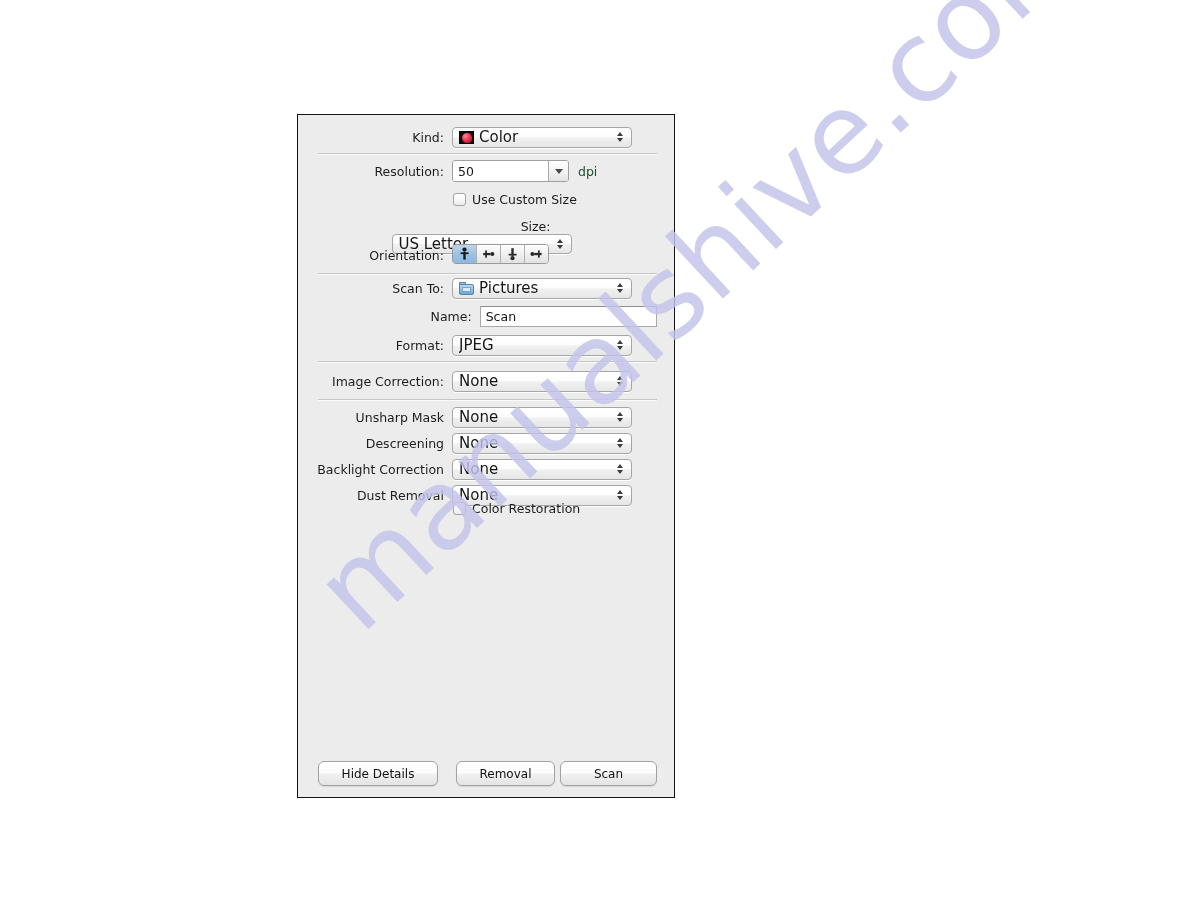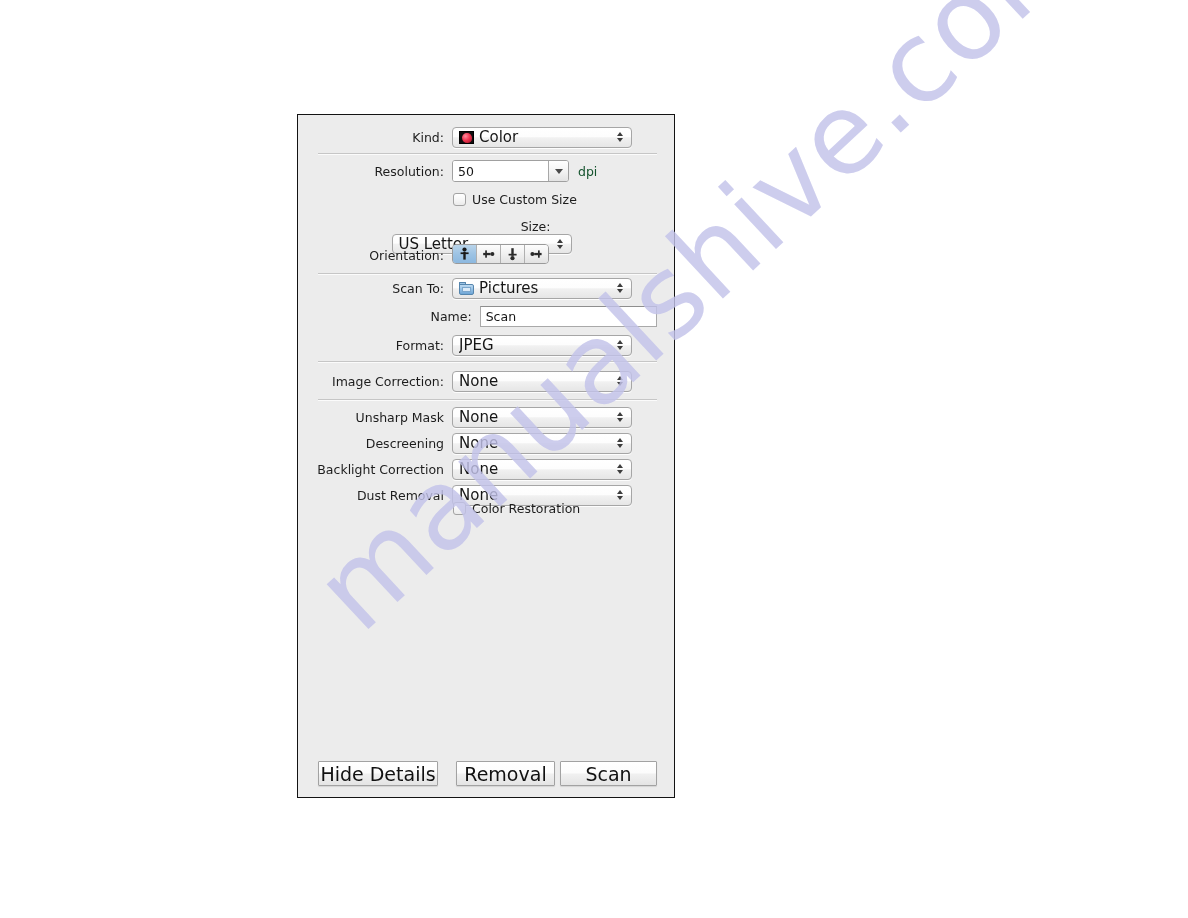--- a/index.html
+++ b/index.html
@@ -289,25 +289,25 @@
   }
   .seg svg { display: block; }
 
   
   .pushbtn {
     position: absolute;
     height: 25px;
     box-sizing: border-box;
     background: linear-gradient(to bottom, #ffffff 0%, #fcfcfc 46%, #f0f0f0 54%, #e4e4e4 100%);
     border: 1px solid #a2a2a2;
-    border-radius: 1px;
+    border-radius: 6px;
     display: flex;
     align-items: center;
     justify-content: center;
-    font-size: 19px;
+    font-size: 12px;
     color: #111111;
     font-family: "DejaVu Sans", sans-serif;
     box-shadow: 0 1px 1px rgba(0,0,0,0.10), inset 0 1px 0 rgba(255,255,255,0.95);
   }
 </style>
 </head>
 <body>
 
 <div id="watermark">
   <div class="wm-text">manualshive.com</div>

